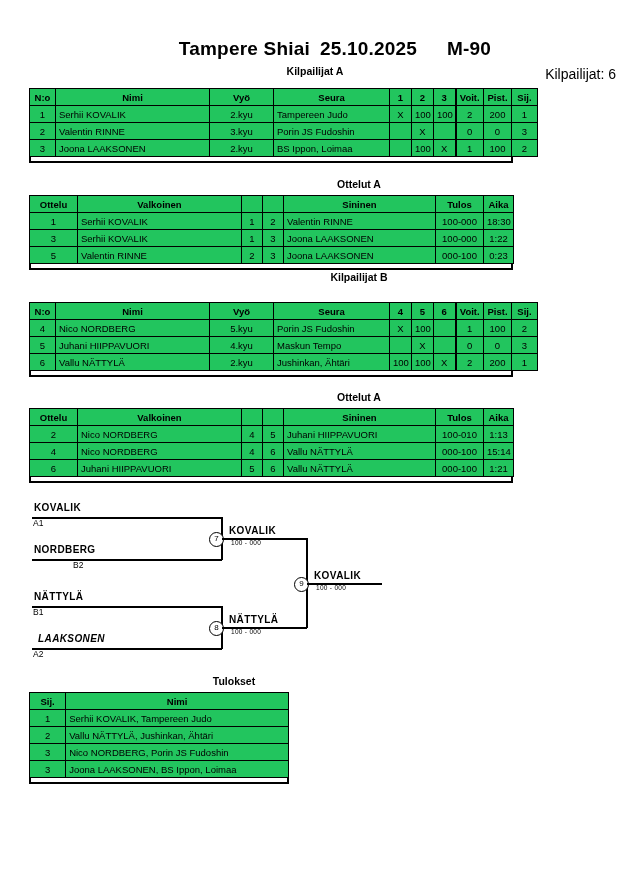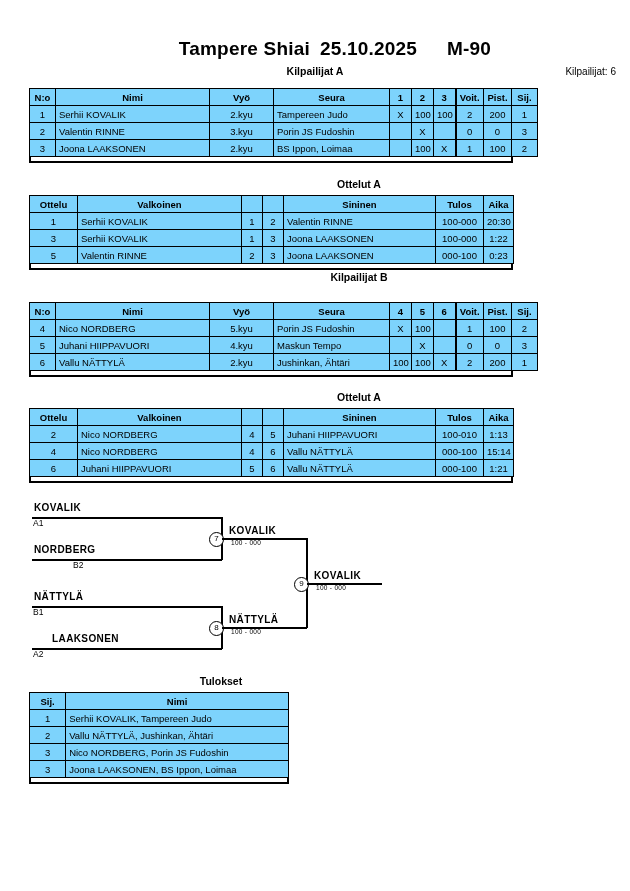--- a/index.html
+++ b/index.html
@@ -35,41 +35,41 @@
   .title-line .gap-l { display: inline-block; width: 30px; }
   .subtitle {
     font-size: 10.5px;
     font-weight: bold;
     margin-top: 5px;
   }
   .competitor-count {
     position: absolute;
     top: 66px;
     right: 14px;
-    font-size: 10px;
+    font-size: 14px;
     font-weight: normal;
   }
 
   
   .section-title {
     position: absolute;
     width: 630px;
     left: 0;
     text-align: center;
     font-size: 10.5px;
     font-weight: bold;
     margin-left: 44px;
   }
 
   
   table.grid {
     position: absolute;
     border-collapse: collapse;
     font-size: 9.5px;
-    background: #7dd3fc;
+    background: #22c55e;
     table-layout: fixed;
   }
   table.grid td, table.grid th {
     border: 1px solid #000;
     padding: 0 3px;
     height: 16px;
     font-weight: normal;
     overflow: hidden;
     white-space: nowrap;
   }
@@ -255,21 +255,21 @@
     <th class="c">Tulos</th>
     <th class="c">Aika</th>
   </tr>
   <tr>
     <td class="c">1</td>
     <td class="l b">Serhii KOVALIK</td>
     <td class="c">1</td>
     <td class="c">2</td>
     <td class="l">Valentin RINNE</td>
     <td class="c">100-000</td>
-    <td class="c">20:30</td>
+    <td class="c">18:30</td>
   </tr>
   <tr>
     <td class="c">3</td>
     <td class="l b">Serhii KOVALIK</td>
     <td class="c">1</td>
     <td class="c">3</td>
     <td class="l">Joona LAAKSONEN</td>
     <td class="c">100-000</td>
     <td class="c">1:22</td>
   </tr>
@@ -417,38 +417,38 @@
   <div class="bline v" style="left:221px; top:22px; height:43px;"></div>
   <div class="bnode" style="left:209px; top:37px;">7</div>
   <div class="bname" style="left:229px; top:30px;">KOVALIK</div>
   <div class="bscore" style="left:231px; top:44px;">100 - 000</div>
   <div class="bline h" style="left:222px; top:43px; width:85px;"></div>
 
   <div class="bname" style="left:34px; top:96px;">NÄTTYLÄ</div>
   <div class="bline h" style="left:32px; top:111px; width:190px;"></div>
   <div class="bseed" style="left:33px; top:112px;">B1</div>
 
-  <div class="bname" style="left:52px; top:138px;">LAAKSONEN</div>
+  <div class="bname" style="left:38px; top:138px;font-style:italic;">LAAKSONEN</div>
   <div class="bline h" style="left:32px; top:153px; width:190px;"></div>
   <div class="bseed" style="left:33px; top:154px;">A2</div>
 
   <div class="bline v" style="left:221px; top:111px; height:43px;"></div>
   <div class="bnode" style="left:209px; top:126px;">8</div>
   <div class="bname" style="left:229px; top:119px;">NÄTTYLÄ</div>
   <div class="bscore" style="left:231px; top:133px;">100 - 000</div>
   <div class="bline h" style="left:222px; top:132px; width:85px;"></div>
 
   <div class="bline v" style="left:306px; top:43px; height:90px;"></div>
   <div class="bnode" style="left:294px; top:82px;">9</div>
   <div class="bname" style="left:314px; top:75px;">KOVALIK</div>
   <div class="bscore" style="left:316px; top:89px;">100 - 000</div>
   <div class="bline h" style="left:307px; top:88px; width:75px;"></div>
 </div>
 
-<div class="section-title" style="top:675px; width:330px; left:12px;">Tulokset</div>
+<div class="section-title" style="top:675px; width:330px; left:25px;">Tulokset</div>
 <div class="outer-box" style="left:29px; top:692px; width:260px; height:92px;"></div>
 <table class="grid tbl-res" style="left:29px; top:692px;">
   <colgroup>
       <col class="col-sij">
       <col class="col-nimi">
     </colgroup>
   <tbody>
       <tr>
     <th class="c">Sij.</th>
     <th class="c">Nimi</th>

